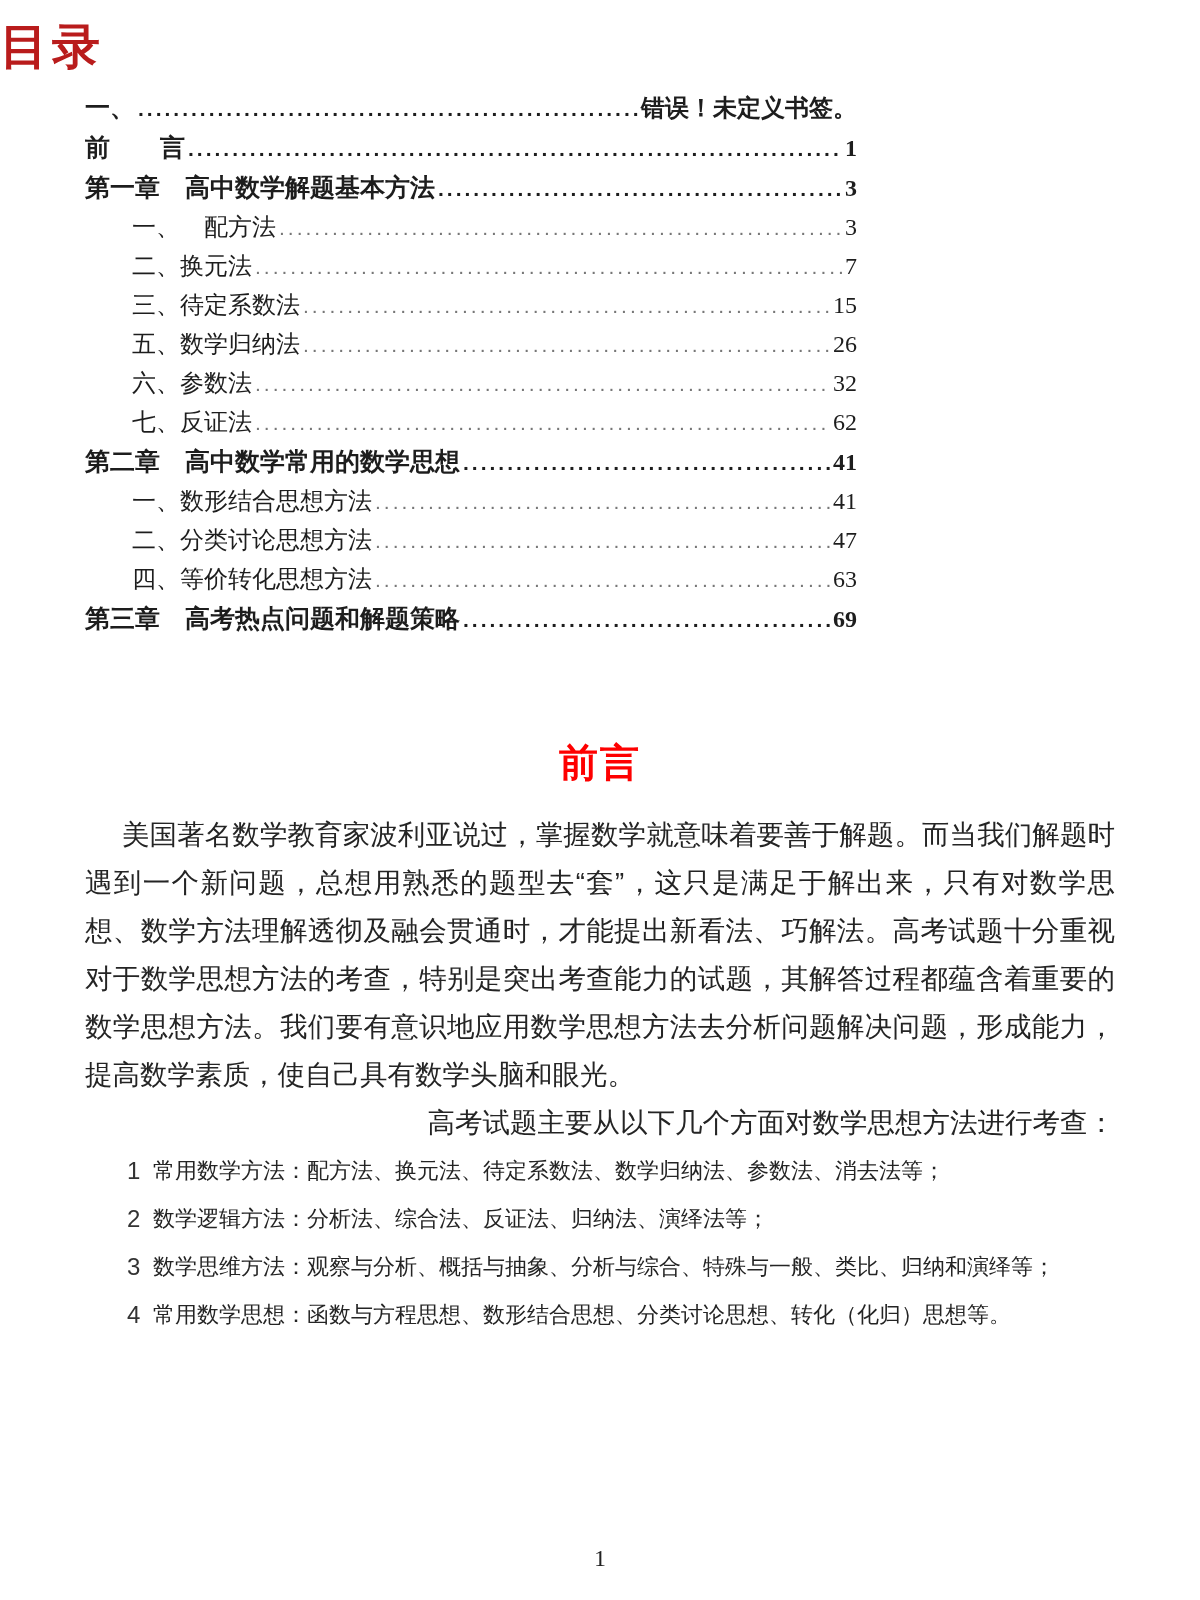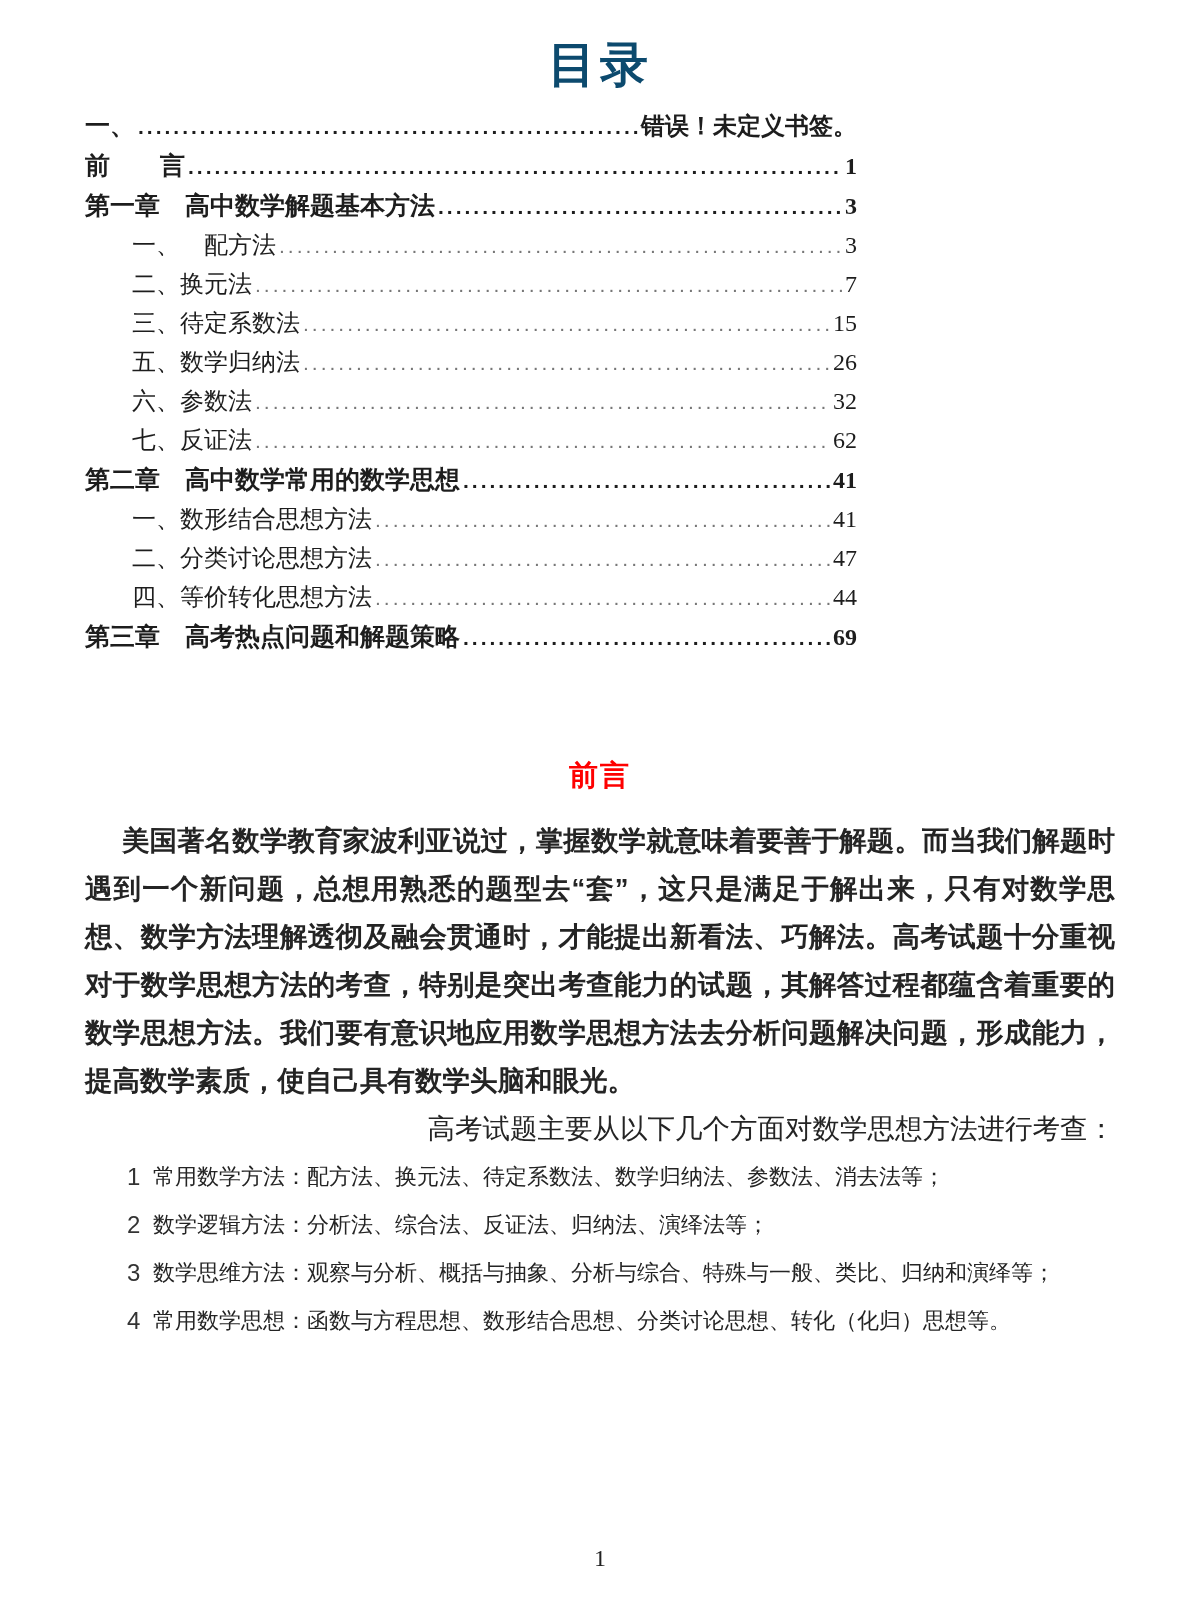--- a/index.html
+++ b/index.html
@@ -8,25 +8,24 @@
     width: 1200px;
     height: 1600px;
     position: relative;
     font-family: "Liberation Sans", "DejaVu Sans", sans-serif;
     color: #1d1d1d;
     overflow: hidden;
   }
 
   
   .toc-title {
-    padding-top: 36px;
-    text-align: center;
+    padding-top: 18px;
     font-size: 48px;
     font-weight: 700;
-    color: #0c4a6e;
+    color: #b91c1c;
     letter-spacing: 4px;
     line-height: 1.2;
   }
 
   
   .toc {
     width: 772px;
     margin: 12px 0 0 85px;
   }
   .toc-row {
@@ -57,33 +56,33 @@
     font-family: "Liberation Serif", "DejaVu Serif", serif;
     font-size: 24px;
   }
   .toc-row.chapter .toc-page { font-weight: 700; text-align: right; }
   .toc-page.cjk-page { font-family: "Liberation Sans", "DejaVu Sans", sans-serif; font-weight: 700; }
 
   
   .preface-title {
     margin-top: 100px;
     text-align: center;
-    font-size: 29px;
+    font-size: 39px;
     font-weight: 700;
     color: #fe0000;
     letter-spacing: 2px;
     line-height: 1.25;
   }
   .preface-body {
     margin: 24px 85px 0 85px;
     font-size: 27.5px;
     line-height: 48px;
     color: #242424;
   }
-  .para { text-align: justify; text-indent: 37px; font-weight: bold; }
+  .para { text-align: justify; text-indent: 37px; }
   .para-intro { text-indent: 37px; text-align: right; }
   .num-list { margin-top: 0; }
   .list-item {
     display: flex;
     align-items: flex-start;
     padding-left: 42px;
   }
   .item-num {
     flex: 0 0 26px;
     font-size: 24px;
@@ -171,21 +170,21 @@
     <span class="toc-page">41</span>
   </div>
   <div class="toc-row sub">
     <span class="toc-label">二、分类讨论思想方法</span>
     <span class="leader"></span>
     <span class="toc-page">47</span>
   </div>
   <div class="toc-row sub">
     <span class="toc-label">四、等价转化思想方法</span>
     <span class="leader"></span>
-    <span class="toc-page">44</span>
+    <span class="toc-page">63</span>
   </div>
   <div class="toc-row chapter">
     <span class="toc-label">第三章　高考热点问题和解题策略</span>
     <span class="leader"></span>
     <span class="toc-page">69</span>
   </div>
 </div>
 
 <h1 class="preface-title">前言</h1>
 

